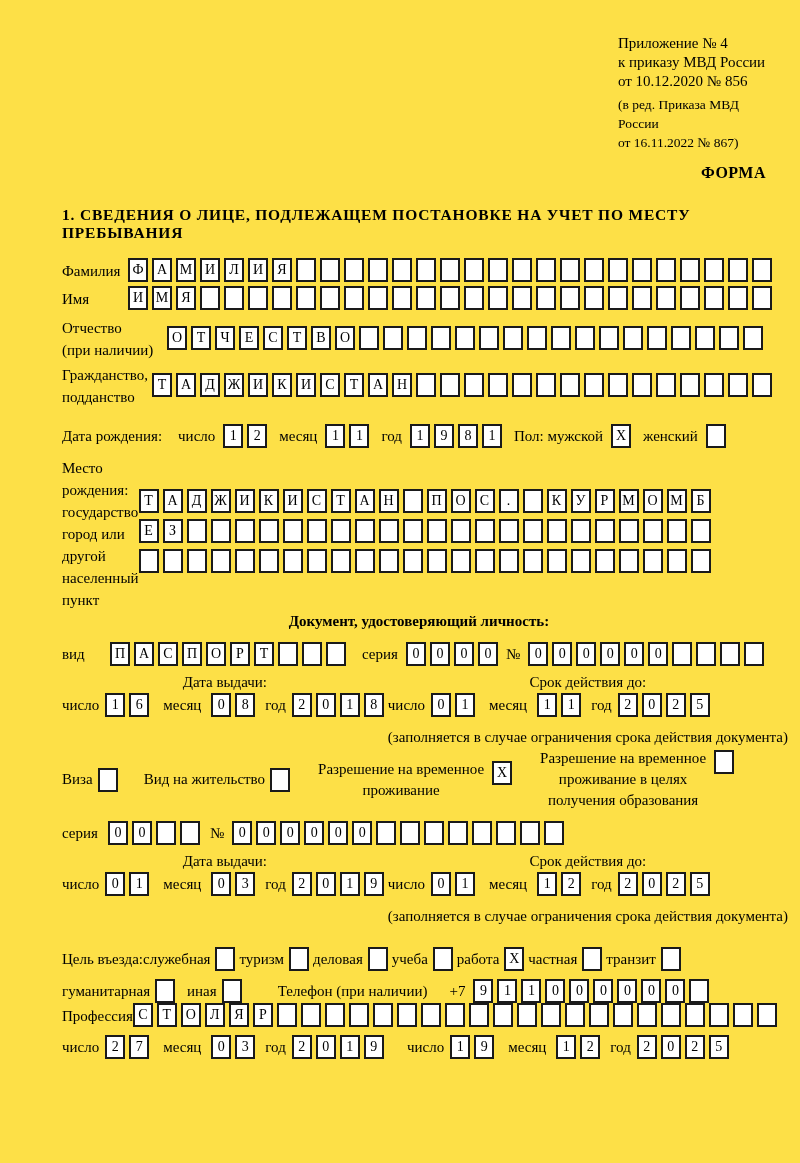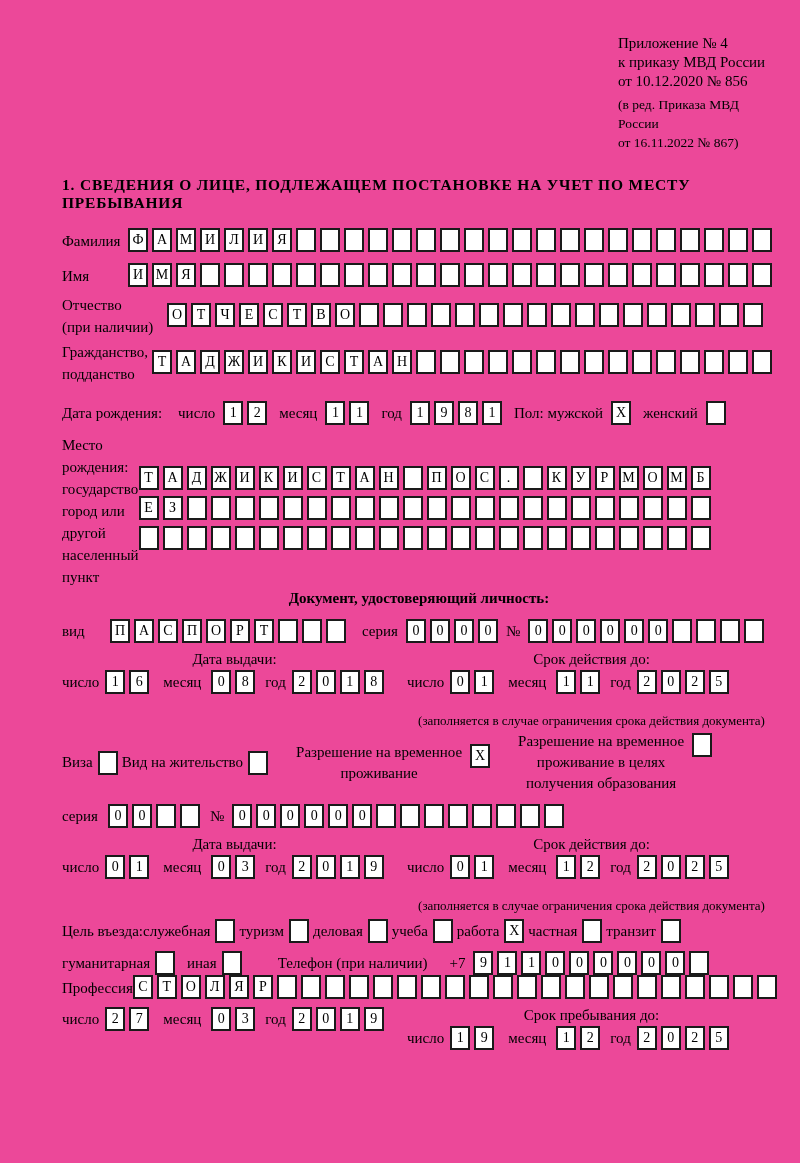--- a/index.html
+++ b/index.html
@@ -2,21 +2,21 @@
 <html><head>
 <meta charset="utf-8">
 <style>
   * { margin:0; padding:0; box-sizing:border-box; }
   html,body { background:#ffffff; }
   body {
     width:800px; height:1163px;
     font-family:"Liberation Serif","DejaVu Serif",serif;
     color:#000; font-size:15px;
   }
-  .page { width:800px; height:1163px; padding:34px 24px 0 62px; overflow:hidden; background:#ec4899; }
+  .page { width:800px; height:1163px; padding:34px 24px 0 62px; overflow:hidden; background:#fde047; }
 
   
   .annex { margin-left:556px; line-height:19px; font-size:15px; }
   .annex .small { font-size:13.5px; }
   .annex .gap { height:4px; }
   .form-label { text-align:right; font-weight:bold; font-size:16px; margin:12px 10px 0 0; letter-spacing:0.5px; }
 
   
   .title { text-align:center; font-weight:bold; font-size:17px; line-height:23px; margin-top:20px; letter-spacing:0.2px; }
   .title-underline { display:inline-block; width:66px; border-bottom:2.5px solid #3a3a3a; margin-left:14px; vertical-align:baseline; }
@@ -35,41 +35,42 @@
     line-height:20px; font-size:14px; flex:0 0 auto;
   }
 
   
   .date-pair { display:flex; }
   .dp-left { width:345px; }
   .dp-right { flex:1; }
   .dp-title { text-align:center; margin-bottom:2px; }
   .dp-row { display:flex; align-items:center; }
   .dp-row .lbl { padding-top:0; }
-  .dp-note { font-size:13px; margin-top:19px; text-align:center; white-space:nowrap; }
+  .dp-note { font-size:15px; margin-top:12px; text-align:center; white-space:nowrap; }
 
   .opt { display:inline-flex; align-items:center; }
   .opt .boxes { margin-left:5px; }
   .opt-multi { display:inline-flex; align-items:flex-start; }
   .opt-multi .opt-label { text-align:center; line-height:21px; }
   .opt-multi .boxes { margin-left:8px; margin-top:2px; }
 </style>
 </head>
 <body>
 
 <div class="page">
 
   <div class="annex">
     <div>Приложение № 4</div>
     <div>к приказу МВД России</div>
     <div>от 10.12.2020 № 856</div>
     <div class="gap"></div>
     <div class="small">(в ред. Приказа МВД России</div>
     <div class="small">от 16.11.2022 № 867)</div>
   </div>
+  <div class="form-label">ФОРМА</div>
 
   <div class="title">
   </div>
 
   <div class="section-heading">1. СВЕДЕНИЯ О ЛИЦЕ, ПОДЛЕЖАЩЕМ ПОСТАНОВКЕ НА УЧЕТ ПО МЕСТУ ПРЕБЫВАНИЯ</div>
 
   <div class="row" style="margin-top:16px">
     <div class="lbl" style="width:68px">Фамилия</div>
     <div class="boxes">
         <span class="cell">Ф</span>
@@ -95,21 +96,21 @@
         <span class="cell"></span>
         <span class="cell"></span>
         <span class="cell"></span>
         <span class="cell"></span>
         <span class="cell"></span>
         <span class="cell"></span>
         <span class="cell"></span>
       </div>
   </div>
 
-  <div class="row" style="margin-top:11px">
+  <div class="row" style="margin-top:4px">
     <div class="lbl" style="width:68px">Имя</div>
     <div class="boxes">
         <span class="cell">И</span>
         <span class="cell">М</span>
         <span class="cell">Я</span>
         <span class="cell"></span>
         <span class="cell"></span>
         <span class="cell"></span>
         <span class="cell"></span>
         <span class="cell"></span>
@@ -405,21 +406,21 @@
   </div>
 
 
   <div class="row" style="margin-top:2px">
     <span class="opt">
       <span>Виза</span>
       <span class="boxes">
           <span class="cell"></span>
         </span>
     </span>
-    <span class="opt" style="">
+    <span class="opt" style="margin-left:22px">
       <span>Вид на жительство</span>
       <span class="boxes">
           <span class="cell"></span>
         </span>
     </span>
     <span class="opt-multi" style="margin-left:24px">
       <span class="opt-label pre">Разрешение на временное
 проживание</span>
       <span class="boxes">
           <span class="cell">X</span>
@@ -503,21 +504,21 @@
             <span class="cell">2</span>
             <span class="cell">0</span>
             <span class="cell">2</span>
             <span class="cell">5</span>
           </span>
       </div>
       <div class="dp-note">(заполняется в случае ограничения срока действия документа)</div>
     </div>
   </div>
 
-  <div class="inline-row" style="margin-top:5px; gap:0">
+  <div class="inline-row" style="margin-top:22px; gap:0">
     <span>Цель въезда:</span>
     <span class="opt">
         <span>служебная</span>
         <span class="boxes">
           <span class="cell"></span>
         </span>
       </span>
     <span class="opt">
         <span>туризм</span>
         <span class="boxes">
@@ -634,21 +635,20 @@
         <span class="lbl">год</span>
         <span class="boxes" style="margin-left:6px">
             <span class="cell">2</span>
             <span class="cell">0</span>
             <span class="cell">1</span>
             <span class="cell">9</span>
           </span>
       </div>
     </div>
     <div class="dp-right">
-      <div class="dp-title">Срок пребывания до:</div>
       <div class="dp-row">
         <span class="lbl">число</span>
         <span class="boxes" style="margin:0 10px 0 6px">
             <span class="cell">1</span>
             <span class="cell">9</span>
           </span>
         <span class="lbl">месяц</span>
         <span class="boxes" style="margin:0 6px 0 10px">
             <span class="cell">1</span>
             <span class="cell">2</span>

